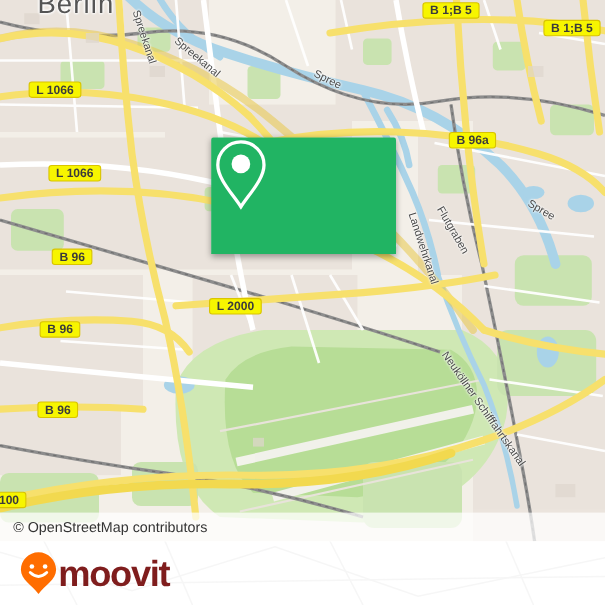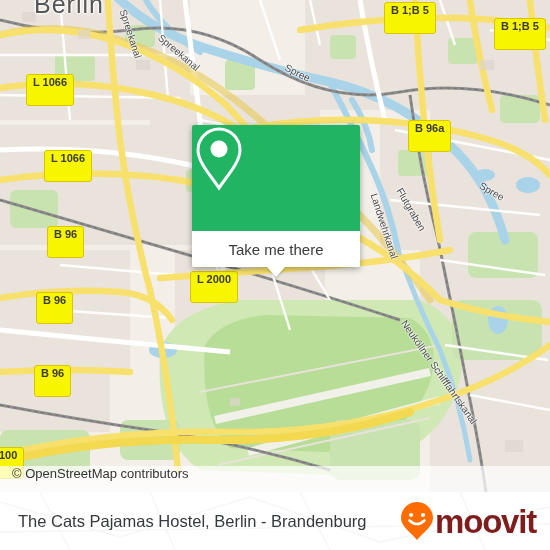--- a/index.html
+++ b/index.html
@@ -34,21 +34,21 @@
     text-shadow:0 0 2px #fff,0 0 2px #fff,0 0 3px #fff;
   }
   .shield{
     position:absolute;
     background:#f7f500;
     border:1.5px solid #d9c400;
     border-radius:3px;
     color:#3b3b3b;
     font-size:11px;
     font-weight:bold;
-    padding:1px 6px 17px 6px;
+    padding:1px 6px 0 6px;
     line-height:12px;
     white-space:nowrap;
     box-sizing:border-box;
     pointer-events:none;
   }
 
   
   #popup{
     position:absolute;
     left:192px;top:125px;width:168px;
@@ -77,21 +77,21 @@
     border-left:9px solid transparent;
     border-right:9px solid transparent;
     border-top:10px solid #ffffff;
     filter:drop-shadow(0 2px 1px rgba(0,0,0,.18));
   }
 
   
   #attrib{
     position:absolute;left:0;top:466px;width:550px;height:26px;
     background:rgba(255,255,255,.72);
-    display:flex;
+    display:flex;align-items:center;
     box-sizing:border-box;padding-left:12px;
     font-size:13px;color:#333;
   }
 
   
   #footer{
     position:absolute;left:0;top:492px;width:550px;height:58px;
     background:#ffffff;
     display:flex;align-items:center;
     box-sizing:border-box;padding:0 14px 0 18px;
@@ -303,44 +303,39 @@
     <div class="shield" style="left:494px;top:18px;">B 1;B 5</div>
     <div class="shield" style="left:408px;top:120px;">B 96a</div>
 
     <div id="popup">
       <div id="popup-green">
         <svg width="54" height="68" viewBox="0 0 54 68">
           <path d="M27 4 C15.4 4 6 13.4 6 25 C6 38 20 52 27 63 C34 52 48 38 48 25 C48 13.4 38.6 4 27 4 Z" fill="none" stroke="#ffffff" stroke-width="3"></path>
           <circle cx="27" cy="24" r="8.5" fill="#ffffff"></circle>
         </svg>
       </div>
-      <div id="popup-label">
-        <span>Take me there</span>
-        <span id="popup-tail"></span>
-      </div>
     </div>
 
     <div id="attrib">
       <span>© OpenStreetMap contributors</span>
     </div>
   </div>
 
   <div id="footer">
     <svg id="footer-watermark" viewBox="0 0 550 58">
       <g stroke="#666" stroke-width="1.4" fill="none">
         <path d="M0 10 L120 45 L250 5 L380 50 L550 15"></path>
         <path d="M40 0 L70 58"></path>
           <path d="M150 0 L175 58"></path>
         <path d="M300 0 L330 58"></path>
           <path d="M460 0 L485 58"></path>
         <path d="M0 40 L550 32"></path>
       </g>
     </svg>
 
-    <div id="footer-title">The Cats Pajamas Hostel, Berlin - Brandenburg</div>
 
     <div id="brand">
       <svg width="34" height="40" viewBox="0 0 34 40">
         <path d="M17 1 C8.2 1 1 8.2 1 17 C1 26 11 31 17 39 C23 31 33 26 33 17 C33 8.2 25.8 1 17 1 Z" fill="#ff6d00"></path>
         <circle cx="11" cy="14" r="2.1" fill="#ffffff"></circle>
         <circle cx="23" cy="14" r="2.1" fill="#ffffff"></circle>
         <path d="M9.5 19.5 Q17 26.5 24.5 19.5" stroke="#ffffff" stroke-width="2.6" fill="none" stroke-linecap="round"></path>
       </svg>
       <span id="brand-text">moovit</span>
     </div>

